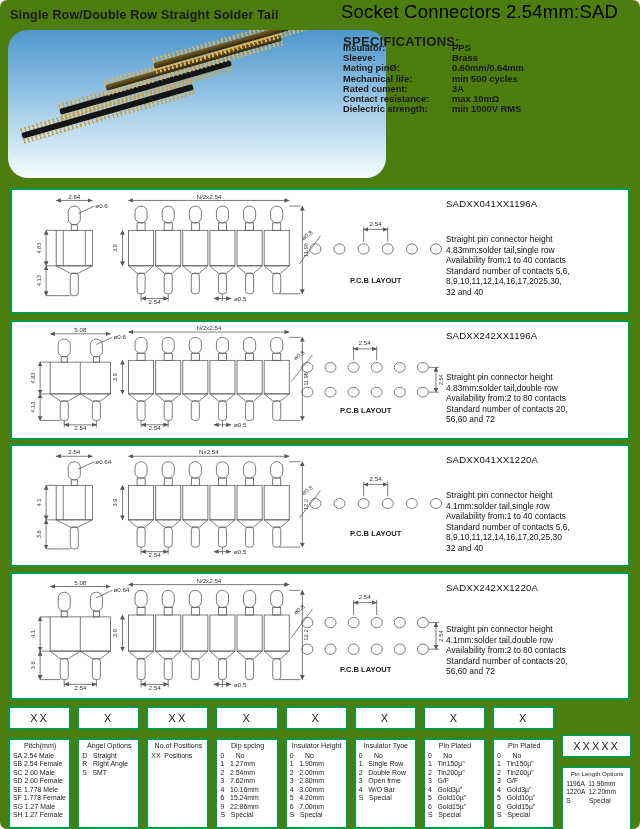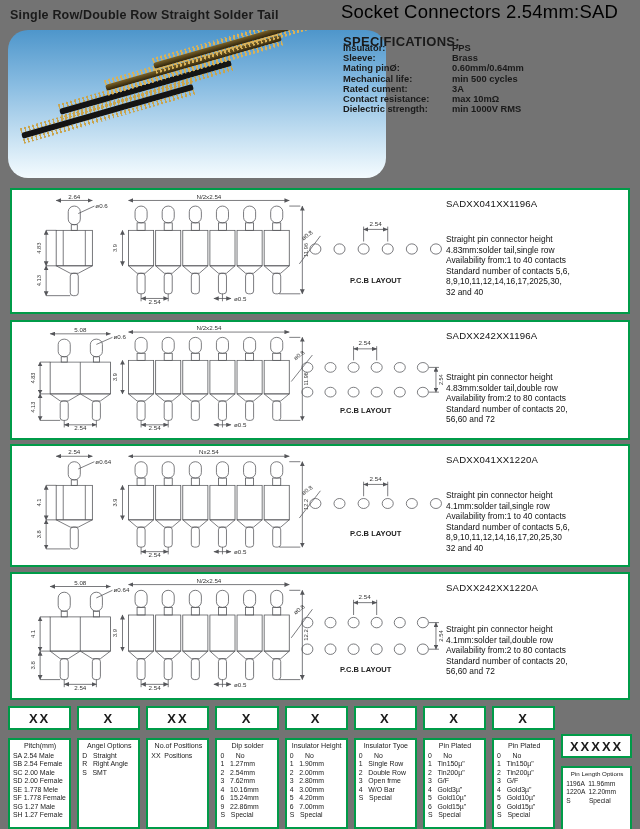--- a/index.html
+++ b/index.html
@@ -1,17 +1,17 @@
 <!DOCTYPE html>
 <html><head>
 <meta charset="utf-8">
 <style>
   html,body{margin:0;padding:0;background:#ffffff;}
-  .page{position:relative;width:640px;height:829px;background:#737373;overflow:hidden;
-        font-family:"Liberation Sans",sans-serif;color:#1a1a1a;}
+  .page{position:relative;width:640px;height:829px;background:#4d7c0f;overflow:hidden;
+        font-family:"Liberation Sans",sans-serif;color:#1a1a1a;border-radius:7px;}
 
   
   .product-title{position:absolute;left:10px;top:8px;font-size:12.5px;font-weight:bold;letter-spacing:.2px;}
   .photo{position:absolute;left:8px;top:30px;width:378px;height:148px;border-radius:20px;overflow:hidden;
          background:linear-gradient(180deg,#4e96cb 0%,#8abde2 38%,#c2def1 70%,#e4f2fa 90%,#f4fbfe 100%);}
   .strip{position:absolute;transform:rotate(-16deg);transform-origin:left center;}
   .strip>div{width:100%;}
   .pins{height:5px;background:repeating-linear-gradient(90deg,#c9a44c 0 1.6px,rgba(0,0,0,0) 1.6px 4.2px);}
   .bar{height:6px;background:#141414;border-radius:2px;}
   .gold .bar{background:linear-gradient(180deg,#7a6228,#2e230c);border-radius:2px;}
@@ -30,21 +30,21 @@
   text.dim{fill:#333;font-size:6.2px;stroke:none;font-family:"Liberation Sans",sans-serif;}
   text.pcbl{fill:#222;font-size:7.5px;font-weight:bold;stroke:none;font-family:"Liberation Sans",sans-serif;}
   .pn{position:absolute;left:434px;top:8px;font-size:9.6px;letter-spacing:.2px;color:#111;}
   .desc{position:absolute;left:434px;top:44px;width:184px;font-size:8.4px;line-height:10.6px;white-space:pre-line;color:#111;}
 
   
   .ordering{position:absolute;left:8px;top:706px;width:624px;display:flex;gap:6px;}
   .ocol{flex:1;display:flex;flex-direction:column;min-width:0;}
   .ocol:last-child{flex:1.12;margin-top:28px;}
   .code{height:24px;border:2px solid #009b48;box-sizing:border-box;display:flex;align-items:center;justify-content:center;
-        font-weight:bold;font-size:13px;letter-spacing:2px;margin-bottom:8px;background:#fff;}
+        font-weight:normal;font-size:11px;letter-spacing:2px;margin-bottom:8px;background:#fff;}
   .detail{height:91px;border:2px solid #009b48;box-sizing:border-box;padding:2px 2px 0 3px;background:#fff;overflow:hidden;}
   .otitle{text-align:center;font-size:7.1px;line-height:8.6px;margin-bottom:1px;white-space:nowrap;}
   .olist div{white-space:pre;font-size:6.9px;line-height:8.55px;}
   .ocol:last-child .otitle{font-size:6.2px;}
   .ocol:last-child .olist div{font-size:6.6px;}
 </style>
 </head>
 <body>
 
 <div class="page">
@@ -443,21 +443,21 @@
       <div class="detail">
         <div class="otitle">No.of Positions</div>
         <div class="olist">
             <div>XX  Positions</div>
           </div>
       </div>
     </div>
     <div class="ocol">
       <div class="code">X</div>
       <div class="detail">
-        <div class="otitle">Dip solder</div>
+        <div class="otitle">Dip spcing</div>
         <div class="olist">
             <div>0      No</div>
             <div>1   1.27mm</div>
             <div>2   2.54mm</div>
             <div>3   7.62mm</div>
             <div>4   10.16mm</div>
             <div>6   15.24mm</div>
             <div>9   22.86mm</div>
             <div>S   Special</div>
           </div>

